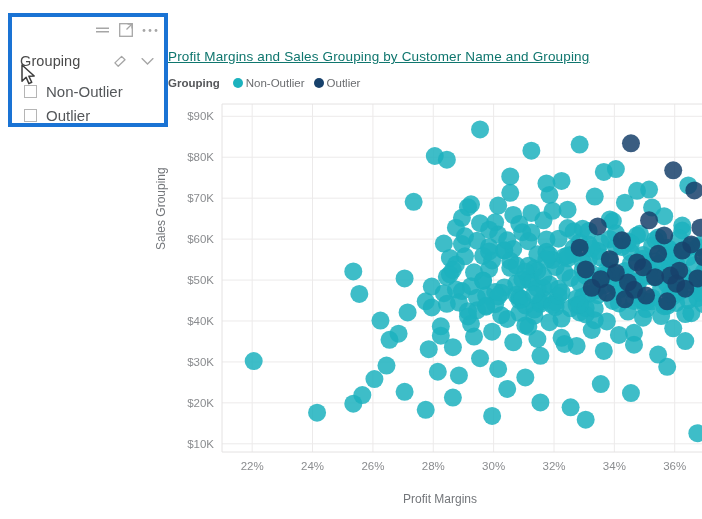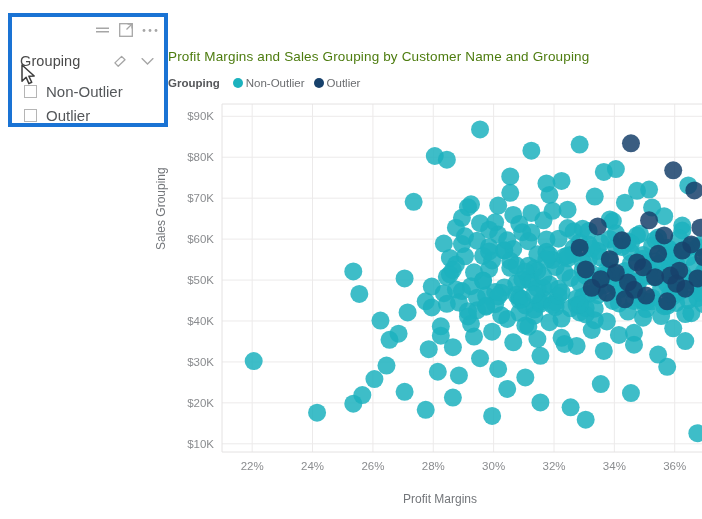--- a/index.html
+++ b/index.html
@@ -114,23 +114,24 @@
     left: 160px;
     top: 44px;
     width: 560px;
     height: 462px;
   }
   .chart-title {
     position: absolute;
     left: 8px;
     top: 5px;
     font-size: 13.5px;
-    color: #4d7c0f;
+    color: #0f766e;
     white-space: nowrap;
     letter-spacing: .15px;
+    text-decoration: underline;
   }
   .legend {
     position: absolute;
     left: 8px;
     top: 33px;
     display: flex;
     align-items: center;
     gap: 9px;
     font-size: 11.5px;
     color: #6b6d70;

